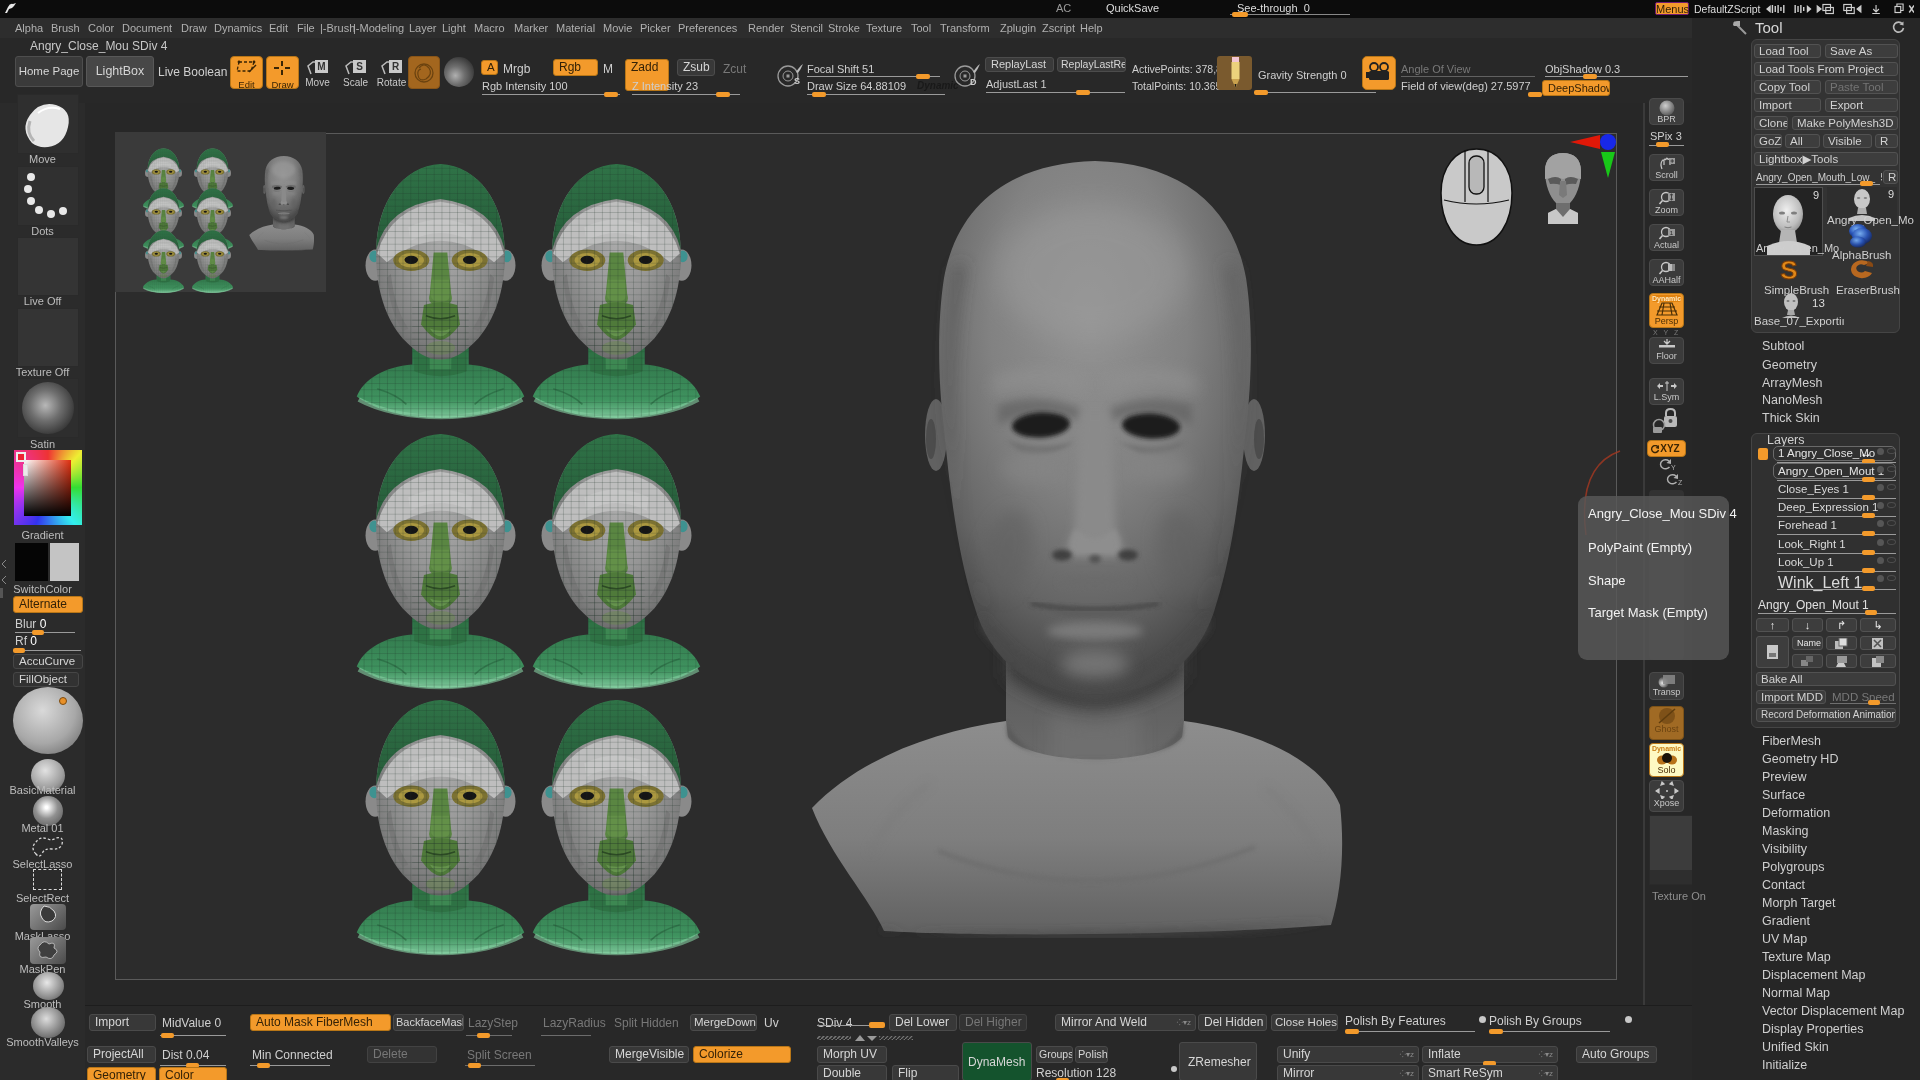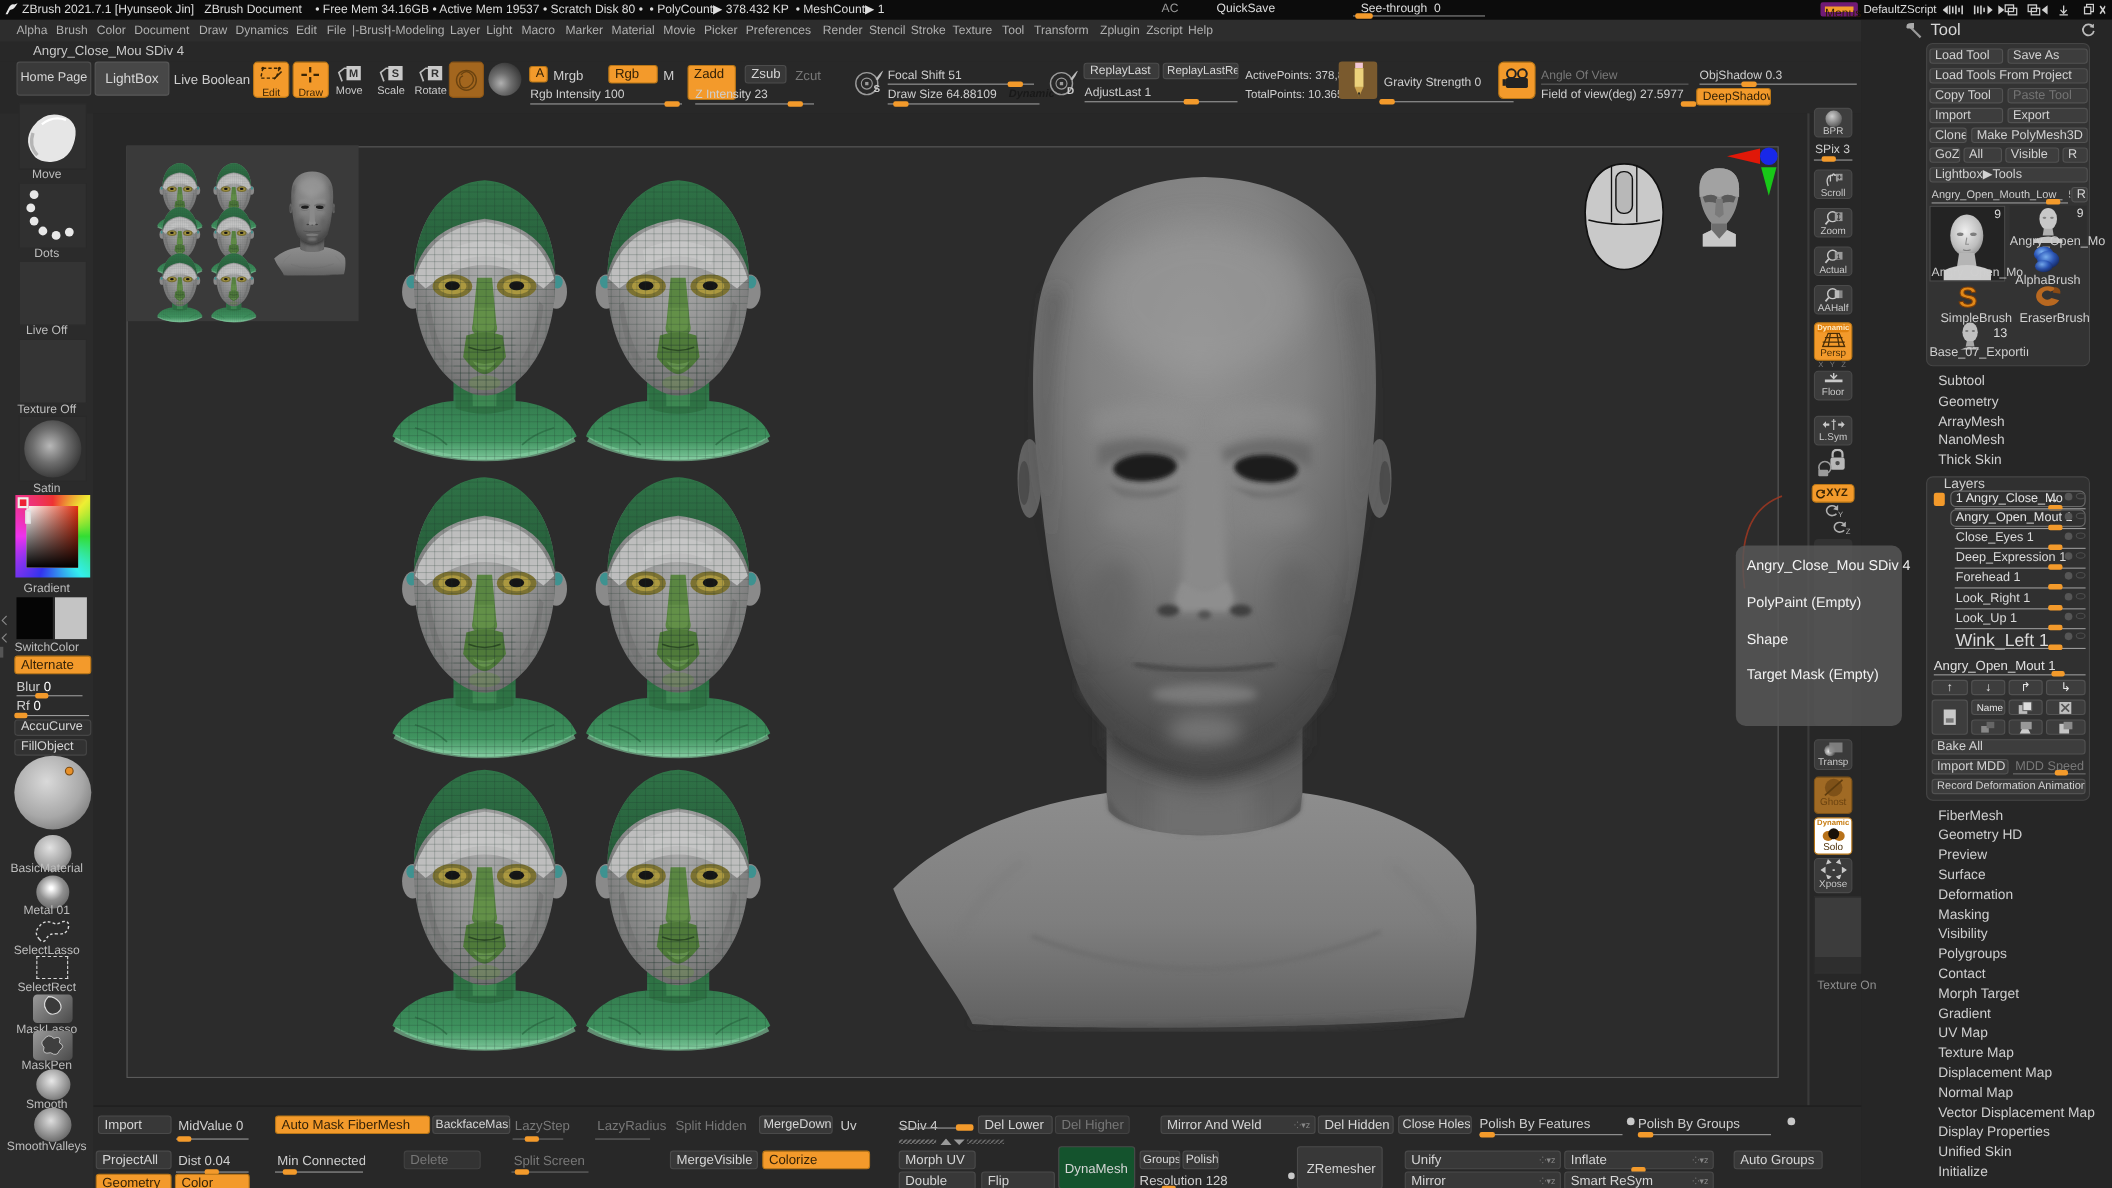--- a/index.html
+++ b/index.html
@@ -67,27 +67,26 @@
   #bottombar { left:85px; top:1005px; width:1607px; height:75px; background:#282828;
     border-top:1px solid #1d1d1d; }
 </style>
 </head>
 <body>
 <div id="root">
   <div id="titlebar" class="abs">
     <svg class="abs" style="left:3px;top:1px" width="15" height="15" viewBox="0 0 15 15">
         <path d="M2 12 L5 6 Q7 2 10 3 L13 2 L11 5 Q9 8 6 8 L4 12 Z" fill="#e8e8e8"></path>
       </svg>
-    <div class="t" style="left:20px">ZBrush 2021.7.1 [Hyunseok Jin]&nbsp;&nbsp;&nbsp;ZBrush Document&nbsp;&nbsp;&nbsp;&nbsp;• Free Mem 34.16GB • Active Mem 19537 • Scratch Disk 80 •&nbsp;&nbsp;• PolyCount▶ 378.432 KP&nbsp;&nbsp;• MeshCount▶ 1</div>
     <div class="t" style="left:1056px;color:#9a9a9a">AC</div>
     <div class="t" style="left:1106px">QuickSave</div>
     <div class="t" style="left:1237px">See-through&nbsp;&nbsp;0</div>
     <div class="abs" style="left:1230px;top:14px;width:120px;height:1px;background:#888"></div>
     <div class="handle" style="left:1232px;top:12px;width:16px;height:5px"></div>
-    <div class="abs" style="left:1655px;top:2px;width:34px;height:13px;background:#f39a2b;border:4px solid #701a75;border-radius:2px;color:#2e1d05;font-size:11px;text-align:right;line-height:13px">Menus</div>
+    <div class="abs" style="left:1655px;top:2px;width:34px;height:13px;background:#f39a2b;border:1px solid #701a75;border-radius:2px;color:#2e1d05;font-size:11px;text-align:right;line-height:13px">Menus</div>
     <div class="t" style="left:1694px;font-size:10.5px;top:3px">DefaultZScript</div>
     <svg class="abs" style="left:1766px;top:3px" width="148" height="12" viewBox="0 0 156 12" preserveAspectRatio="none">
       <g fill="#cfcfcf">
         <path d="M0 6 L5 2 V10 Z"></path>
           <rect x="6" y="2" width="1.5" height="8"></rect>
           <rect x="9" y="3" width="1.5" height="6"></rect>
           <rect x="12" y="2" width="1.5" height="8"></rect>
           <rect x="15" y="4" width="1.5" height="4"></rect>
           <rect x="18" y="2" width="1.5" height="8"></rect>
         <rect x="30" y="2" width="1.5" height="8"></rect>
@@ -698,21 +697,21 @@
       </svg>
     <div style="margin-top:-3px">Transp</div>
   </div>
   <div class="sbtn" style="top:706px;height:34px;background:#a06a24;border-color:#7e5318;color:#6b4310">
     <svg width="22" height="18" viewBox="0 0 22 18">
         <ellipse cx="11" cy="9" rx="8" ry="8" fill="#7e5118"></ellipse>
         <path d="M3 16 L19 2" stroke="#5e3c0e" stroke-width="1.5"></path>
       </svg>
     <div style="margin-top:-3px;font-size:9px">Ghost</div>
   </div>
-  <div class="sbtn" style="top:743px;height:34px;background:#ffffff;border-color:#b87617;color:#4a2e06">
+  <div class="sbtn" style="top:743px;height:34px;background:#fef9c3;border-color:#b87617;color:#4a2e06">
     <div style="font-size:7px;color:#c87d12;font-weight:bold;margin-top:1px">Dynamic</div>
     <svg width="24" height="13" viewBox="0 0 24 13">
         <ellipse cx="7" cy="8" rx="5" ry="4.5" fill="#b8721a"></ellipse>
         <ellipse cx="17" cy="8" rx="5" ry="4.5" fill="#b8721a"></ellipse>
         <circle cx="12" cy="6" r="5" fill="#1a1208"></circle>
       </svg>
     <div style="margin-top:-2px;font-size:9px">Solo</div>
   </div>
   <div class="sbtn" style="top:780px;height:32px">
     <svg width="24" height="18" viewBox="0 0 24 18">

